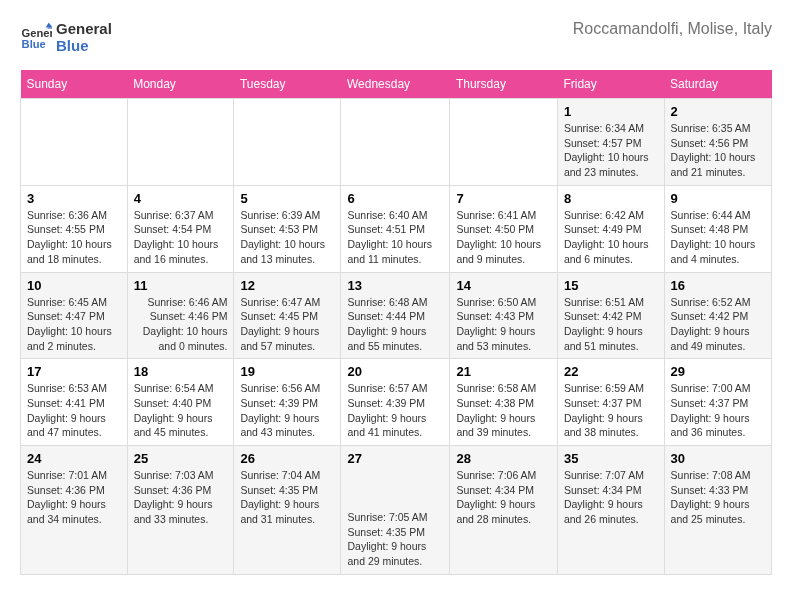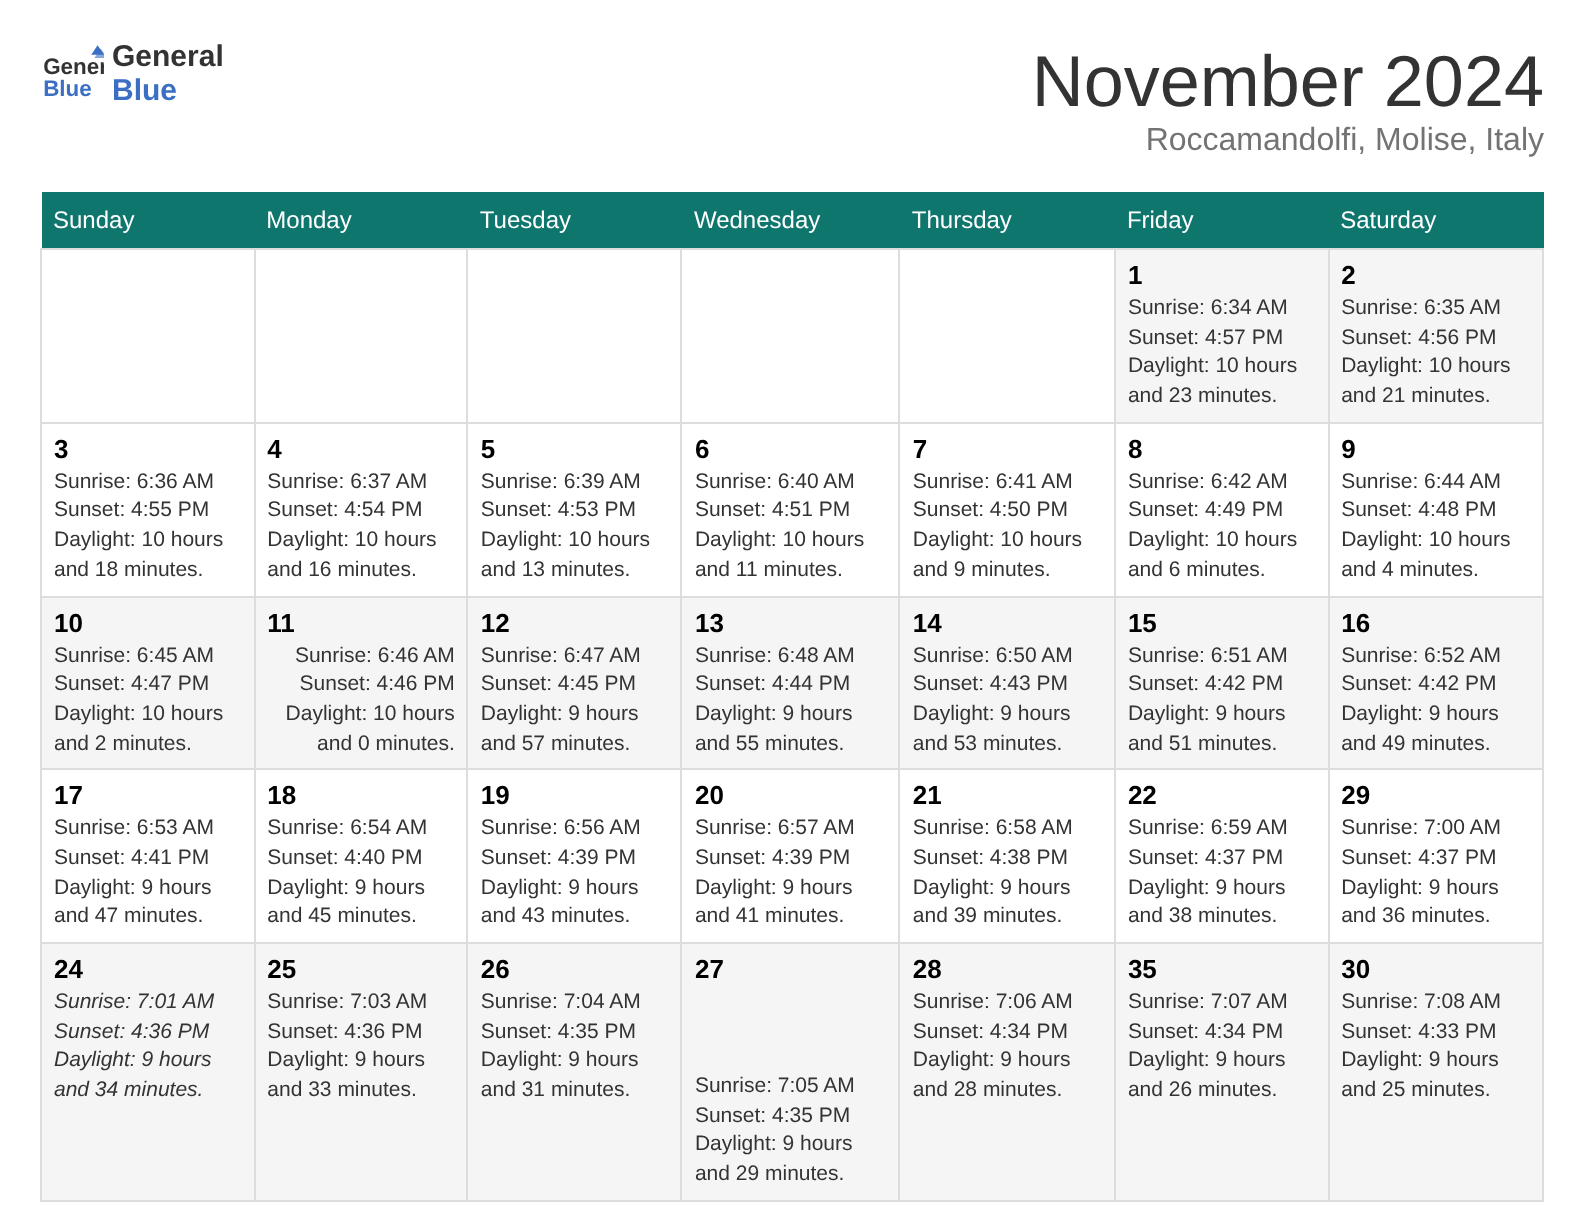--- a/index.html
+++ b/index.html
@@ -36,21 +36,21 @@
     .location {
       font-size: 16px;
       color: #737373;
     }
     table {
       width: 100%;
       border-collapse: collapse;
       font-size: 11px;
     }
     thead tr {
-      background-color: #0f766e;
+      background-color: #ec4899;
       color: #fff;
     }
     thead th {
       padding: 7px 6px;
       text-align: left;
       font-weight: normal;
       font-size: 12px;
     }
     tbody tr {
       vertical-align: top;
@@ -92,21 +92,20 @@
       <text x="2" y="34" font-size="14" font-weight="bold" fill="#3a6fc4">Blue</text>
       <polygon points="32,8 40,8 36,2" fill="#3a6fc4"></polygon>
       <polygon points="34,10 42,10 38,4" fill="#3a6fc4" opacity="0.6"></polygon>
     </svg>
     <div>
       <div style="font-size:15px;font-weight:bold;color:#333;">General</div>
       <div style="font-size:15px;font-weight:bold;color:#3a6fc4;">Blue</div>
     </div>
   </div>
   <div class="title-block">
-    <div class="month-title">November 2024</div>
     <div class="location">Roccamandolfi, Molise, Italy</div>
   </div>
 </div>
 
 <table>
   <thead>
     <tr>
 
     <th>Sunday</th>
         <th>Monday</th>
@@ -266,21 +265,21 @@
         <td>
           <span class="day-num">29</span>
           <div class="day-info" style="white-space: pre-line;">Sunrise: 7:00 AM
 Sunset: 4:37 PM
 Daylight: 9 hours and 36 minutes.</div>
         </td>
       </tr>
       <tr>
         <td>
           <span class="day-num">24</span>
-          <div class="day-info" style="white-space: pre-line; font-style: italic;">Sunrise: 7:01 AM
+          <div class="day-info" style="white-space: pre-line;">Sunrise: 7:01 AM
 Sunset: 4:36 PM
 Daylight: 9 hours and 34 minutes.</div>
         </td>
         <td>
           <span class="day-num">25</span>
           <div class="day-info" style="white-space: pre-line;">Sunrise: 7:03 AM
 Sunset: 4:36 PM
 Daylight: 9 hours and 33 minutes.</div>
         </td>
         <td>

